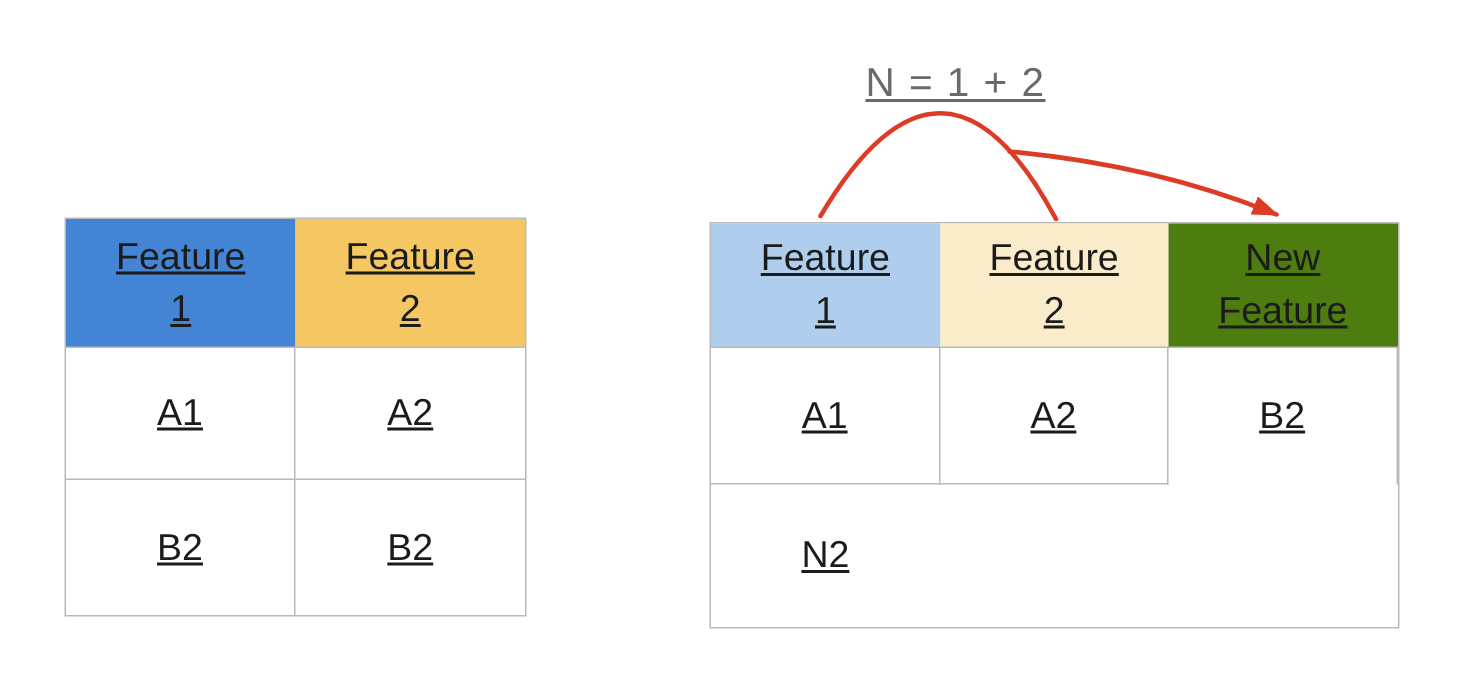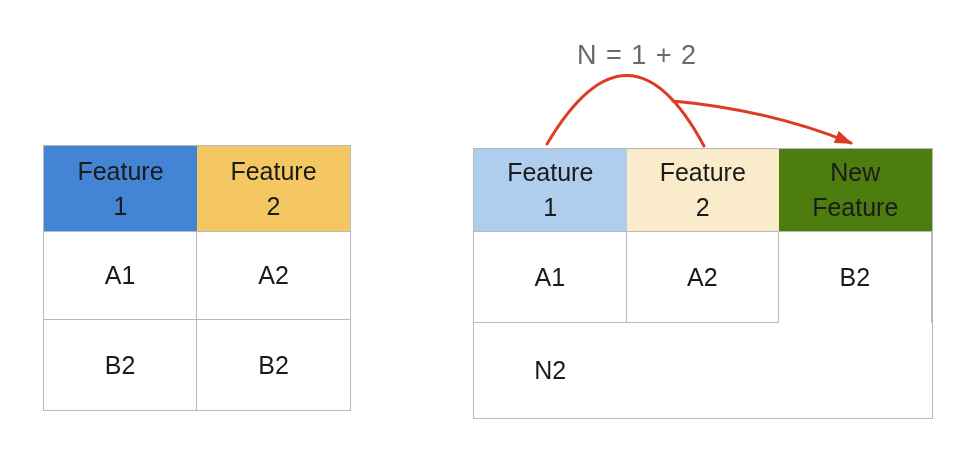--- a/index.html
+++ b/index.html
@@ -24,20 +24,21 @@
   }
   .cell {
     display: flex;
     align-items: center;
     justify-content: center;
     border-right: 1.5px solid #b9b9b9;
     border-bottom: 1.5px solid #b9b9b9;
     color: #1b1b1b;
     font-size: 25px;
     line-height: 1.3;
+    text-decoration: underline;
   }
   .cell.last-col { border-right: none; }
   .cell.last-row { border-bottom: none; }
   .cell.hdr {
     flex-direction: column;
     border-right: none;           
     line-height: 35px;
   }
   #left-table {
     left: 43px;
@@ -103,21 +104,21 @@
     <div class="cell hdr last-col" style="background-color: #4d7c0f;">
       <span>New</span>
       <span>Feature</span>
     </div>
     <div class="cell">A1</div>
     <div class="cell">A2</div>
     <div class="cell last-row">B2</div>
     <div class="cell last-col last-row">N2</div>
   </div>
 
-  <div class="formula-label" style="color: rgb(106, 106, 106);">N = 1 + 2</div>
+  <div class="formula-label" style="color: rgb(106, 106, 106); text-decoration: underline;">N = 1 + 2</div>
 
   <svg class="overlay" viewBox="0 0 974 452">
     <defs>
       <marker id="arrowhead" markerUnits="userSpaceOnUse" markerWidth="18" markerHeight="13" viewBox="0 0 18 13" refX="16" refY="6.5" orient="auto">
         <path d="M0,0 L18,6.5 L0,13 Z" fill="#de3b26"></path>
       </marker>
     </defs>
     <path d="M 547 144 Q 629 6 704 146" fill="none" stroke-width="3" stroke-linecap="round" stroke="#de3b26"></path>
     <path d="M 673 101 Q 770 110 851 143" fill="none" stroke-width="3" stroke-linecap="round" marker-end="url(#arrowhead)" stroke="#de3b26"></path>
   </svg>

